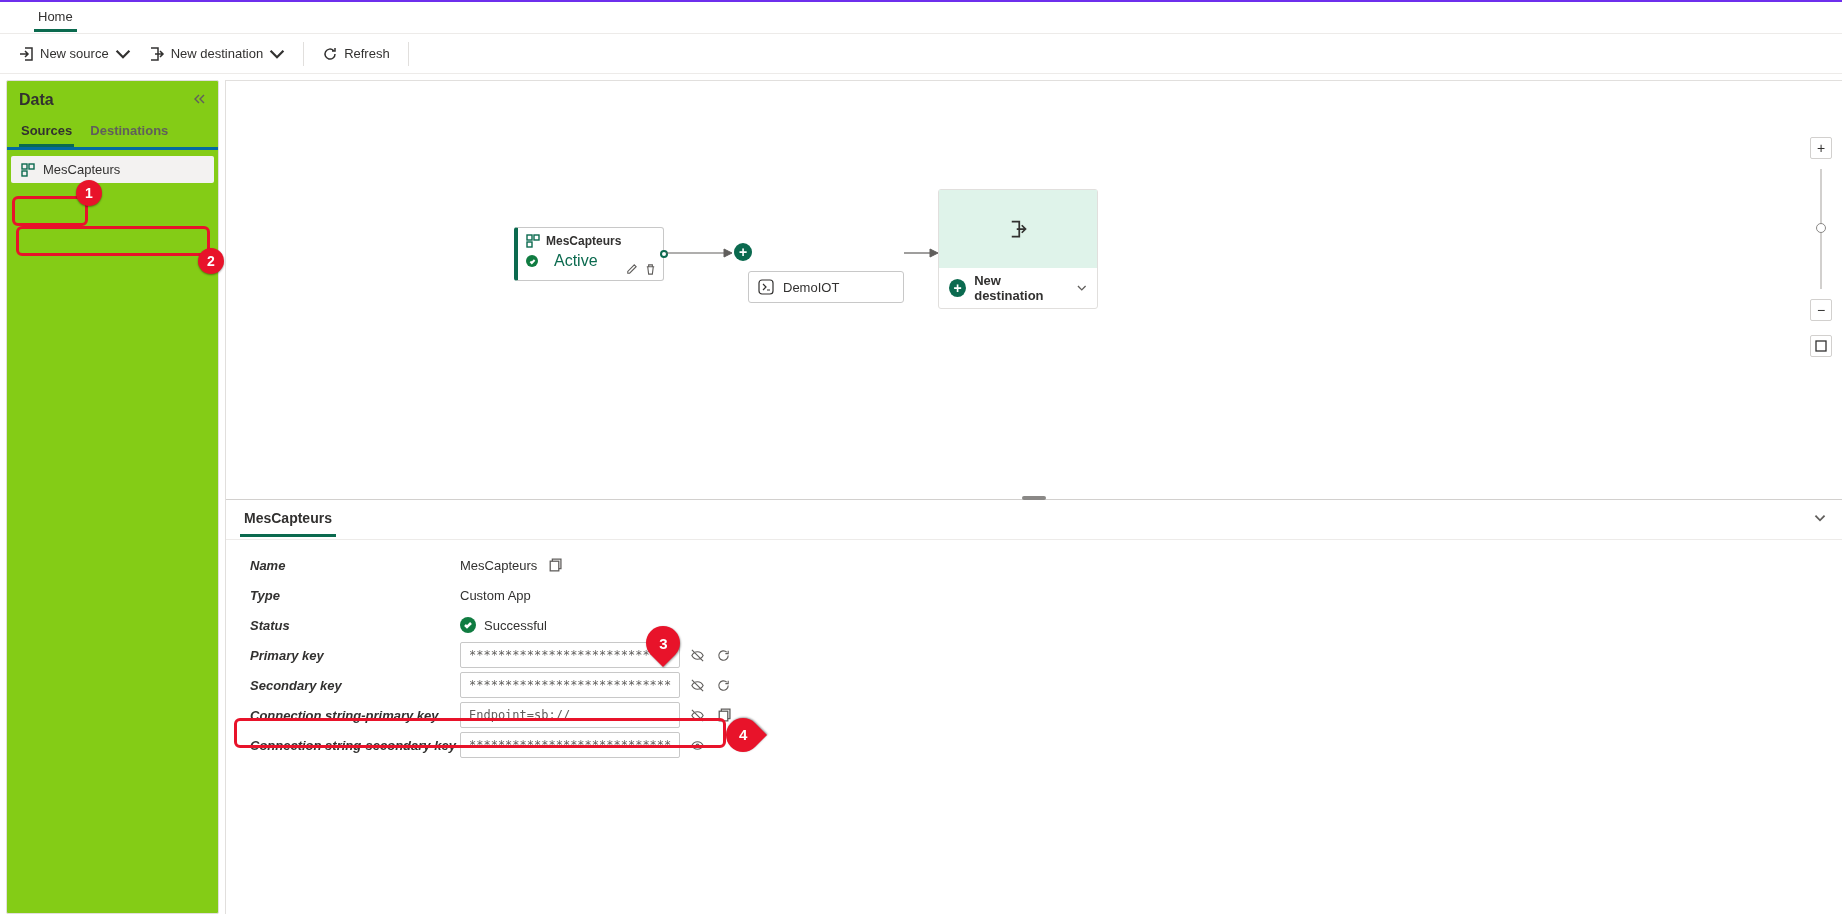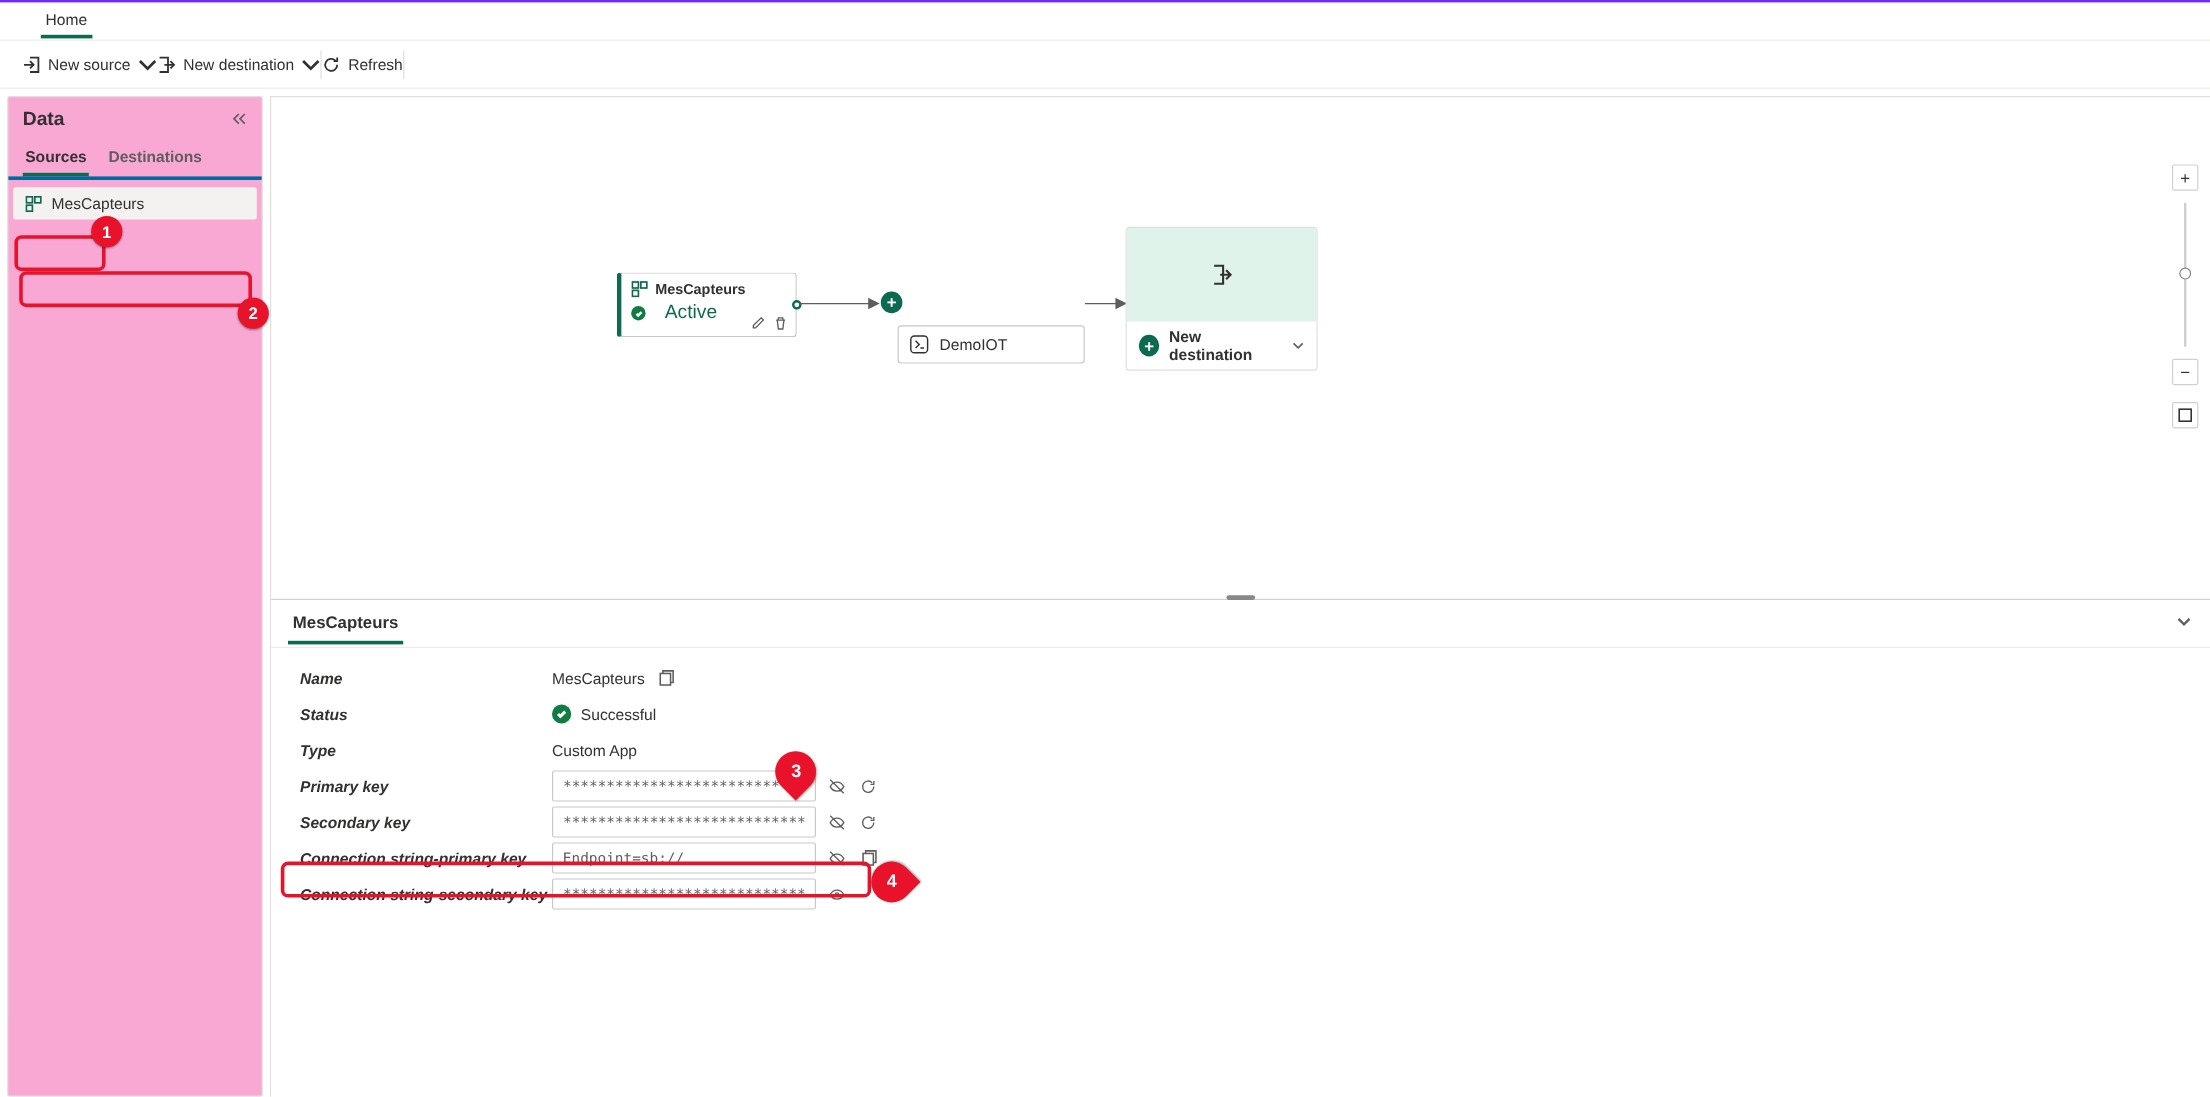--- a/index.html
+++ b/index.html
@@ -5,30 +5,30 @@
   * { box-sizing: border-box; margin: 0; padding: 0; font-family: "Segoe UI", -apple-system, sans-serif; }
   body { font-size: 13px; color: #323130; background: #fff; }
 
   .topbar { height: 2px; background: #6e2fed; }
 
   
   .tabrow { display: flex; align-items: center; padding: 0 34px; height: 32px; border-bottom: 1px solid #edebe9; }
   .tabrow .tab { padding: 6px 4px 5px; font-size: 13px; color: #323130; cursor: pointer; border-bottom: 3px solid #0b6a4f; }
 
   
-  .toolbar { display: flex; align-items: center; height: 40px; border-bottom: 1px solid #edebe9; padding: 0 18px; gap: 0; }
+  .toolbar { display: flex; align-items: center; height: 40px; border-bottom: 1px solid #edebe9; padding: 0 18px; gap: 18px; }
   .tool-btn { display: inline-flex; align-items: center; gap: 6px; cursor: pointer; font-size: 13px; color: #323130; }
   .tool-btn svg { width: 16px; height: 16px; stroke: #323130; fill: none; stroke-width: 1.5; }
   .chev { width: 10px; height: 10px; }
   .divider { width: 1px; height: 24px; background: #e1dfdd; }
 
   .main { display: flex; height: calc(100vh - 74px); position: relative; }
 
   
-  .leftpanel { width: 213px; border: 1px solid #e1dfdd; margin: 6px 0 0 6px; border-radius: 2px; background: #f9a8d4; }
+  .leftpanel { width: 213px; border: 1px solid #e1dfdd; margin: 6px 0 0 6px; border-radius: 2px; background: #84cc16; }
   .lp-head { display: flex; align-items: center; justify-content: space-between; padding: 10px 12px 4px; }
   .lp-head h3 { font-size: 16px; font-weight: 600; }
   .lp-collapse { cursor: pointer; }
   .lp-tabs { display: flex; gap: 14px; padding: 4px 12px 0; border-bottom: 3px solid #0369a1; }
   .lp-tab { padding: 6px 2px; font-size: 13px; color: #605e5c; cursor: pointer; border-bottom: 3px solid transparent; font-weight: bold; }
   .lp-tab.active { color: #323130; font-weight:600; border-bottom-color: #0b6a4f; }
   .lp-item { display: flex; align-items: center; gap: 8px; padding: 6px 10px; margin: 6px 4px; background: #f3f2f1; border-radius: 2px; cursor: pointer; font-size: 13px; }
   .src-icon { width:14px; height:14px; }
 
   
@@ -237,35 +237,35 @@
             <span>MesCapteurs</span>
             <span class="iconbtn">
                 <svg viewBox="0 0 14 14">
                   <rect x="3" y="3" width="8" height="9" fill="none" stroke="#605e5c" stroke-width="1.2"></rect>
                   <path d="M5 3V1h8v9h-2" fill="none" stroke="#605e5c" stroke-width="1.2"></path>
                 </svg>
               </span>
           </div>
         </div>
         <div class="brow">
+          <div class="lbl">Type</div>
+          <div class="val">
+              <span>Custom App</span>
+            </div>
+        </div>
+        <div class="brow">
           <div class="lbl">Status</div>
           <div class="val">
             <span class="status-dot">
                 <svg viewBox="0 0 10 10">
                   <path d="M2 5l2 2 4-4"></path>
                 </svg>
               </span>
             <span>Successful</span>
           </div>
-        </div>
-        <div class="brow">
-          <div class="lbl">Type</div>
-          <div class="val">
-              <span>Custom App</span>
-            </div>
         </div>
         <div class="brow">
           <div class="lbl">Primary key</div>
           <div class="val">
             <input class="kinput" readonly="" value="************************************" style="">
             <span class="iconbtn">
                 <svg viewBox="0 0 16 16">
                   <path d="M2 8s2-4 6-4 6 4 6 4-2 4-6 4-6-4-6-4z M2 2l12 12" fill="none" stroke="#605e5c" stroke-width="1.2"></path>
                 </svg>
               </span>

